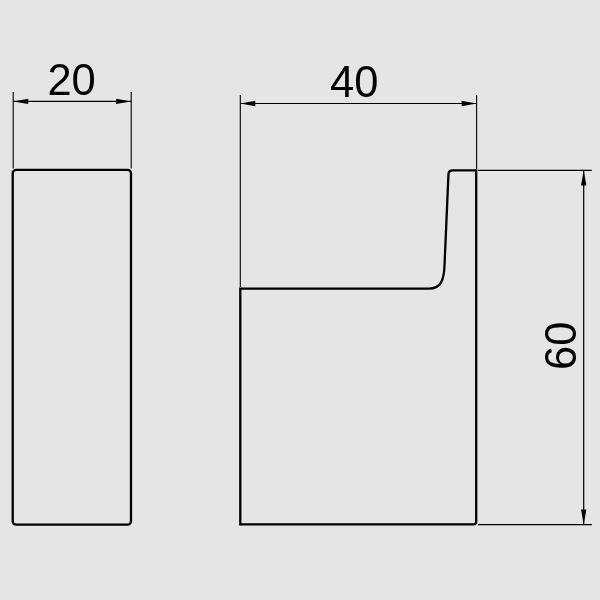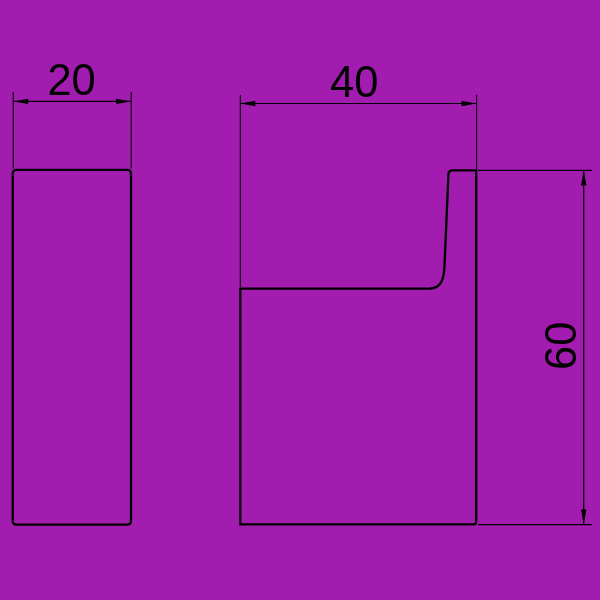--- a/index.html
+++ b/index.html
@@ -1,16 +1,16 @@
 <!DOCTYPE html>
 <html><head>
 <meta charset="utf-8">
 <style>
   html,body{margin:0;padding:0;background:#ffffff;}
-  .page{width:600px;height:600px;position:relative;background:#a21caf;overflow:hidden;}
+  .page{width:600px;height:600px;position:relative;background:#e5e5e5;overflow:hidden;}
   svg{position:absolute;left:0;top:0;}
   text{font-family:"Liberation Sans",sans-serif;font-size:43.5px;fill:#000;}
 </style>
 </head>
 <body>
 <div class="page">
 <svg width="600" height="600" viewBox="0 0 600 600">
 
   <g>
     <rect x="12.7" y="169.9" width="118.3" height="354.8" rx="3.5" ry="3.5" fill="none" stroke="#000" stroke-width="2.3"></rect>

